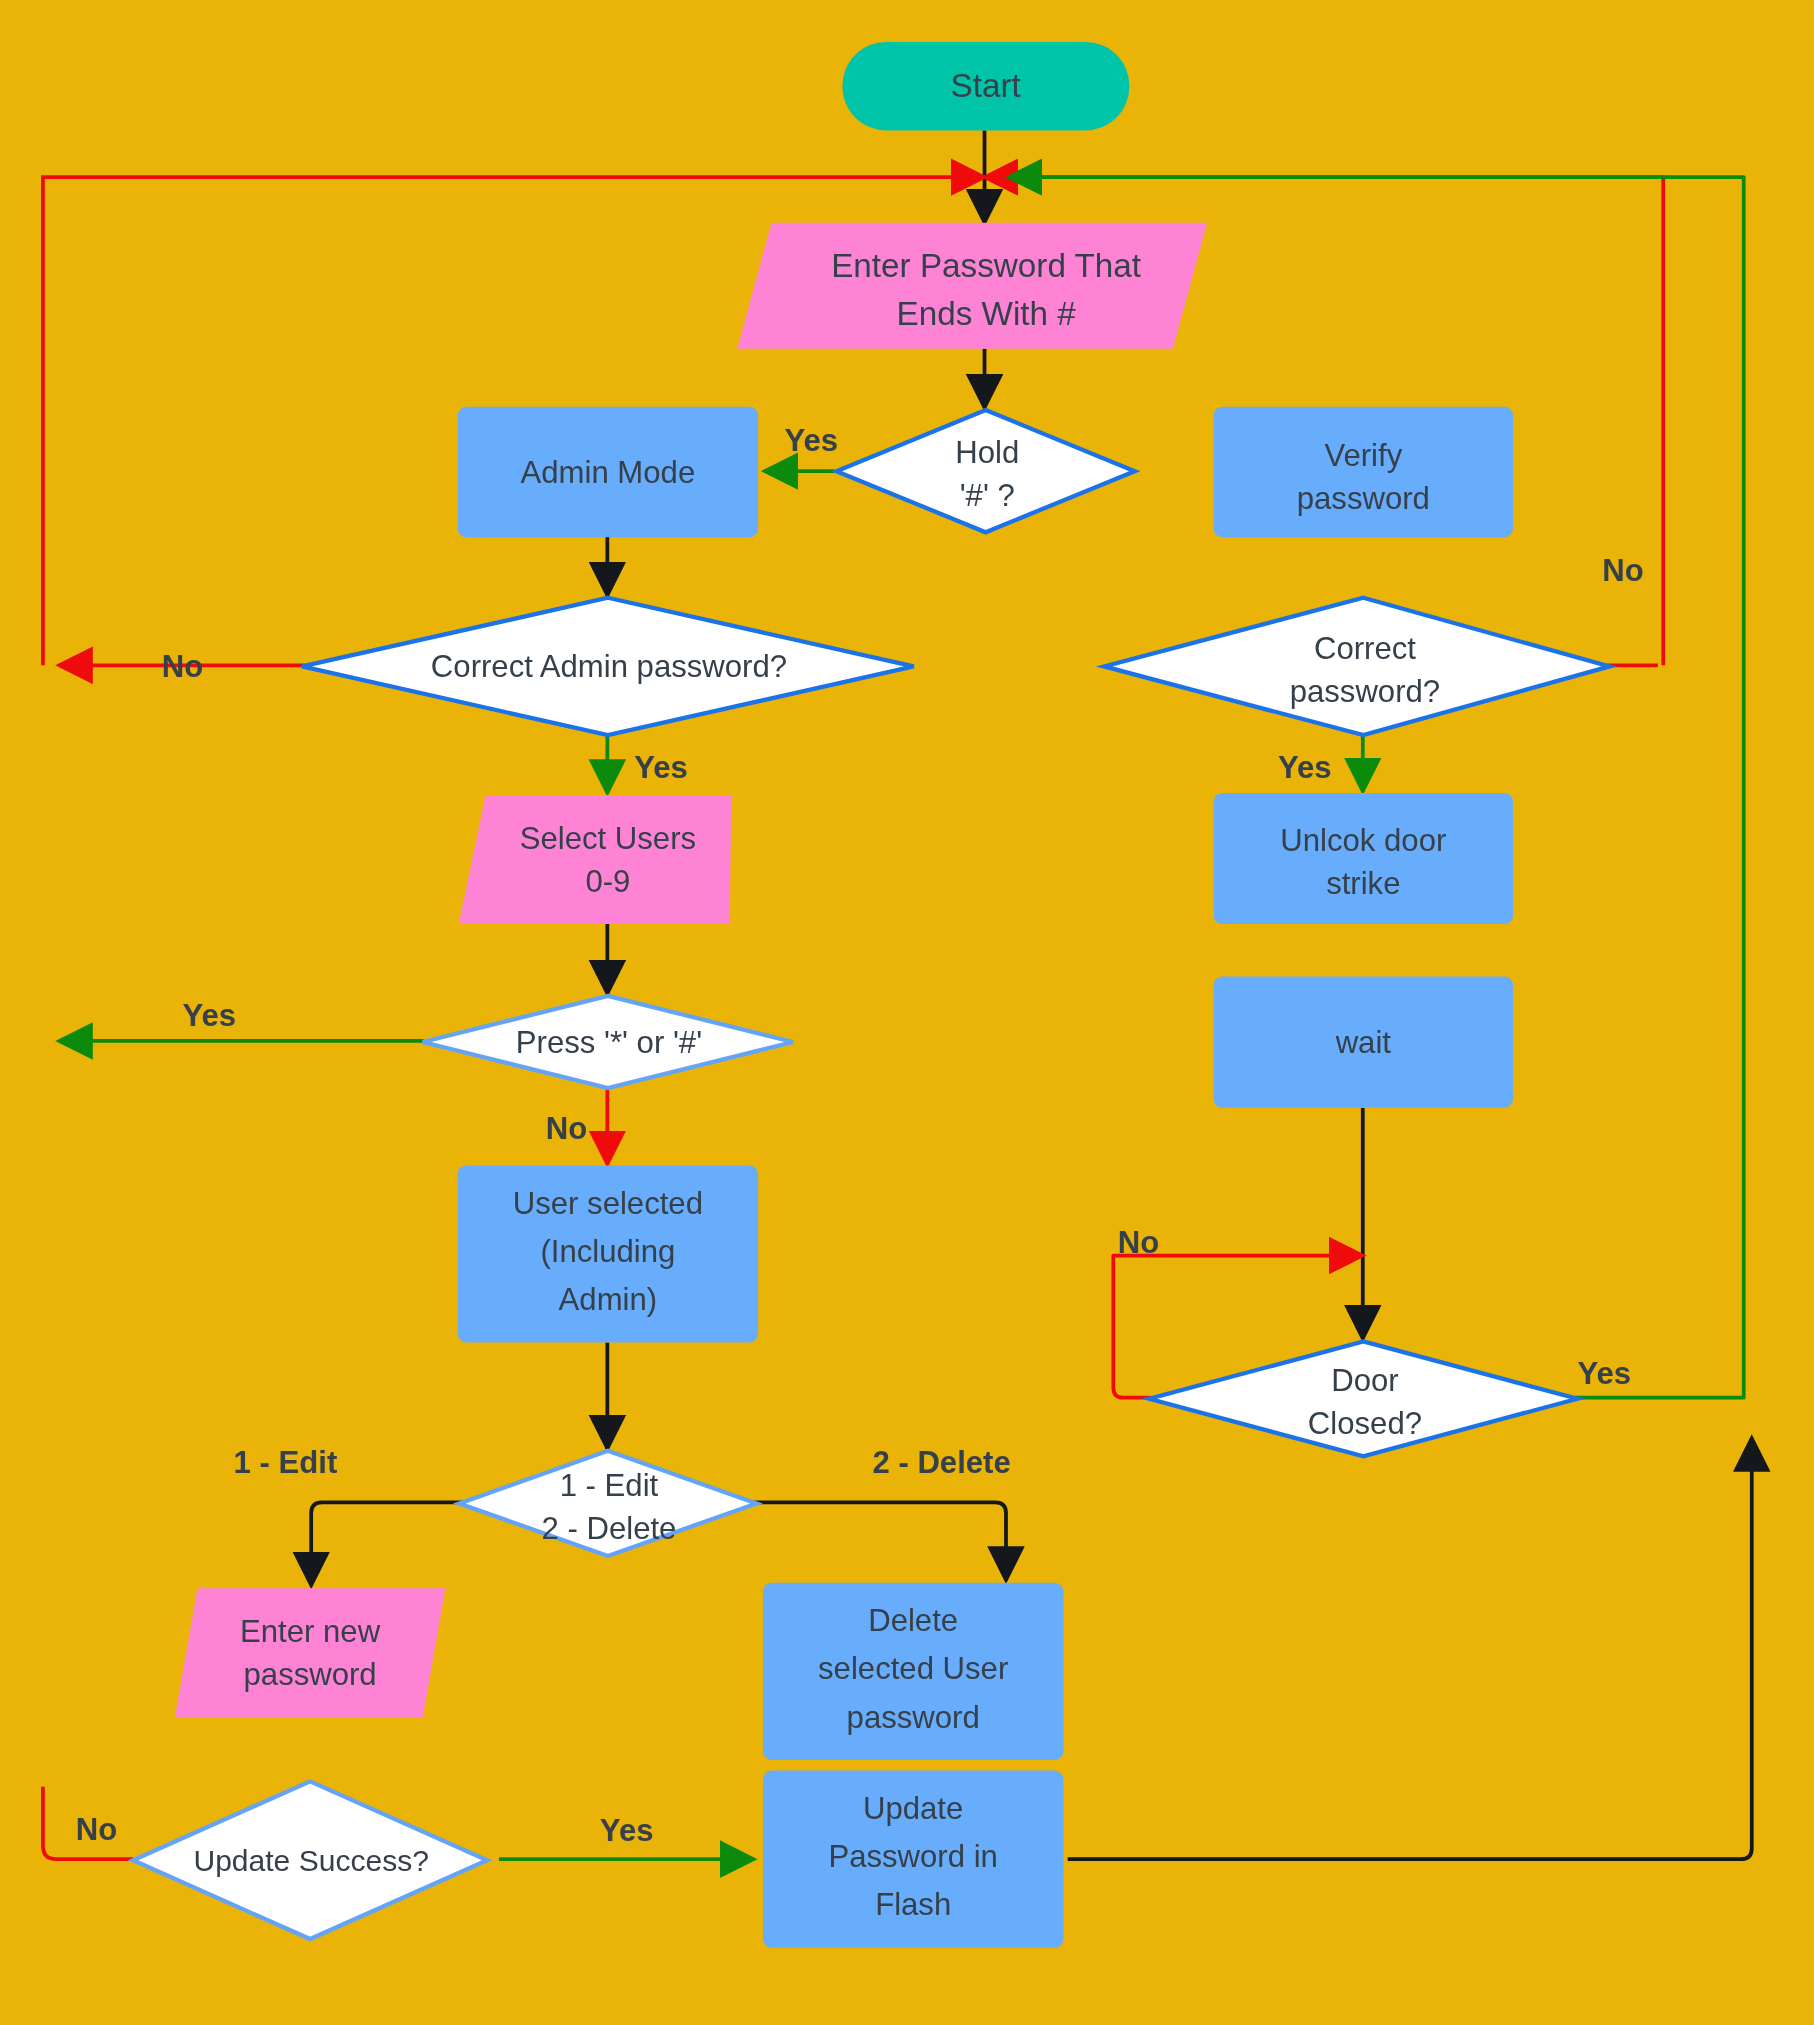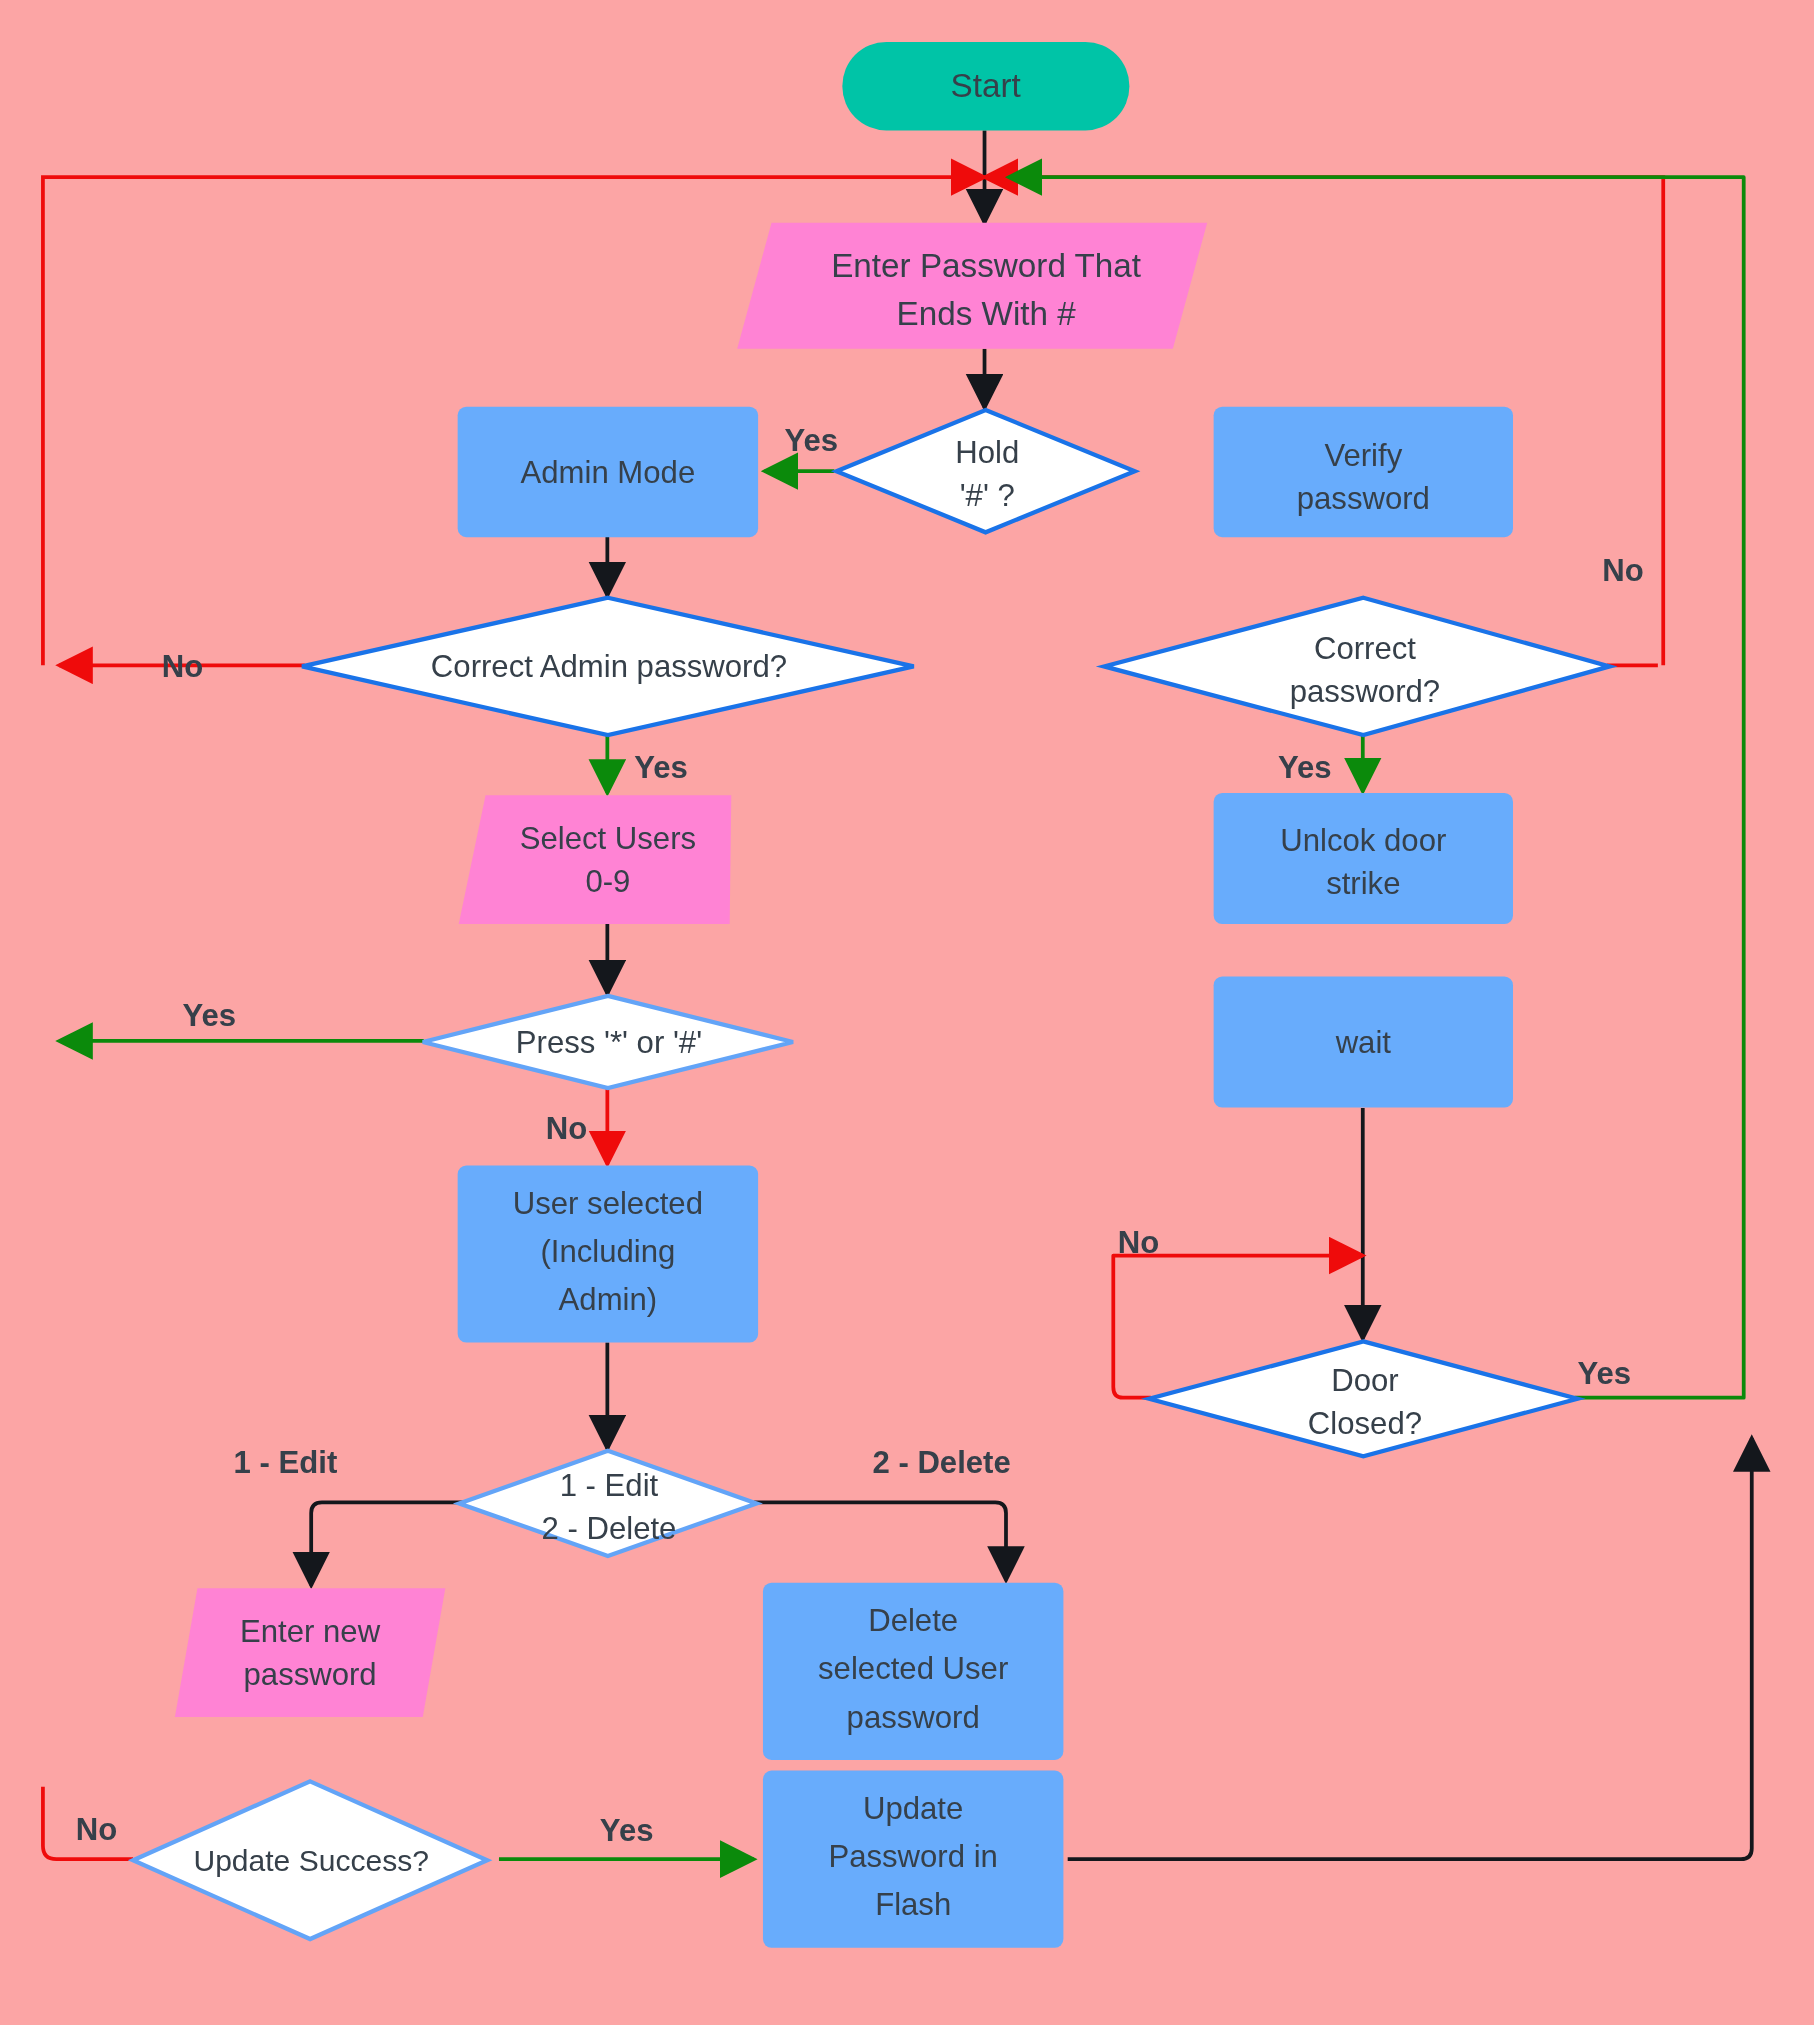--- a/index.html
+++ b/index.html
@@ -1,17 +1,17 @@
 <!DOCTYPE html>
 <html style="font-size:8.6px"><head>
 <meta charset="utf-8">
 <style>
   html,body{margin:0;padding:0;background:#ffffff;}
   body{font-family:"Liberation Sans", sans-serif;}
-  #stage{position:relative;width:1814px;height:2025px;background:#fca5a5;overflow:hidden;}
+  #stage{position:relative;width:1814px;height:2025px;background:#eab308;overflow:hidden;}
   svg#flow{position:absolute;left:0;top:0;width:1814px;height:2025px;}
   .nodeLabel{font-family:"Liberation Sans", sans-serif;fill:#36404a;}
   .edgeLabel{font-family:"Liberation Sans", sans-serif;fill:#36404a;font-weight:bold;}
 </style>
 </head>
 <body>
 
 <div id="stage">
 <svg id="flow" viewBox="0 0 3381 3774">
   <defs>

